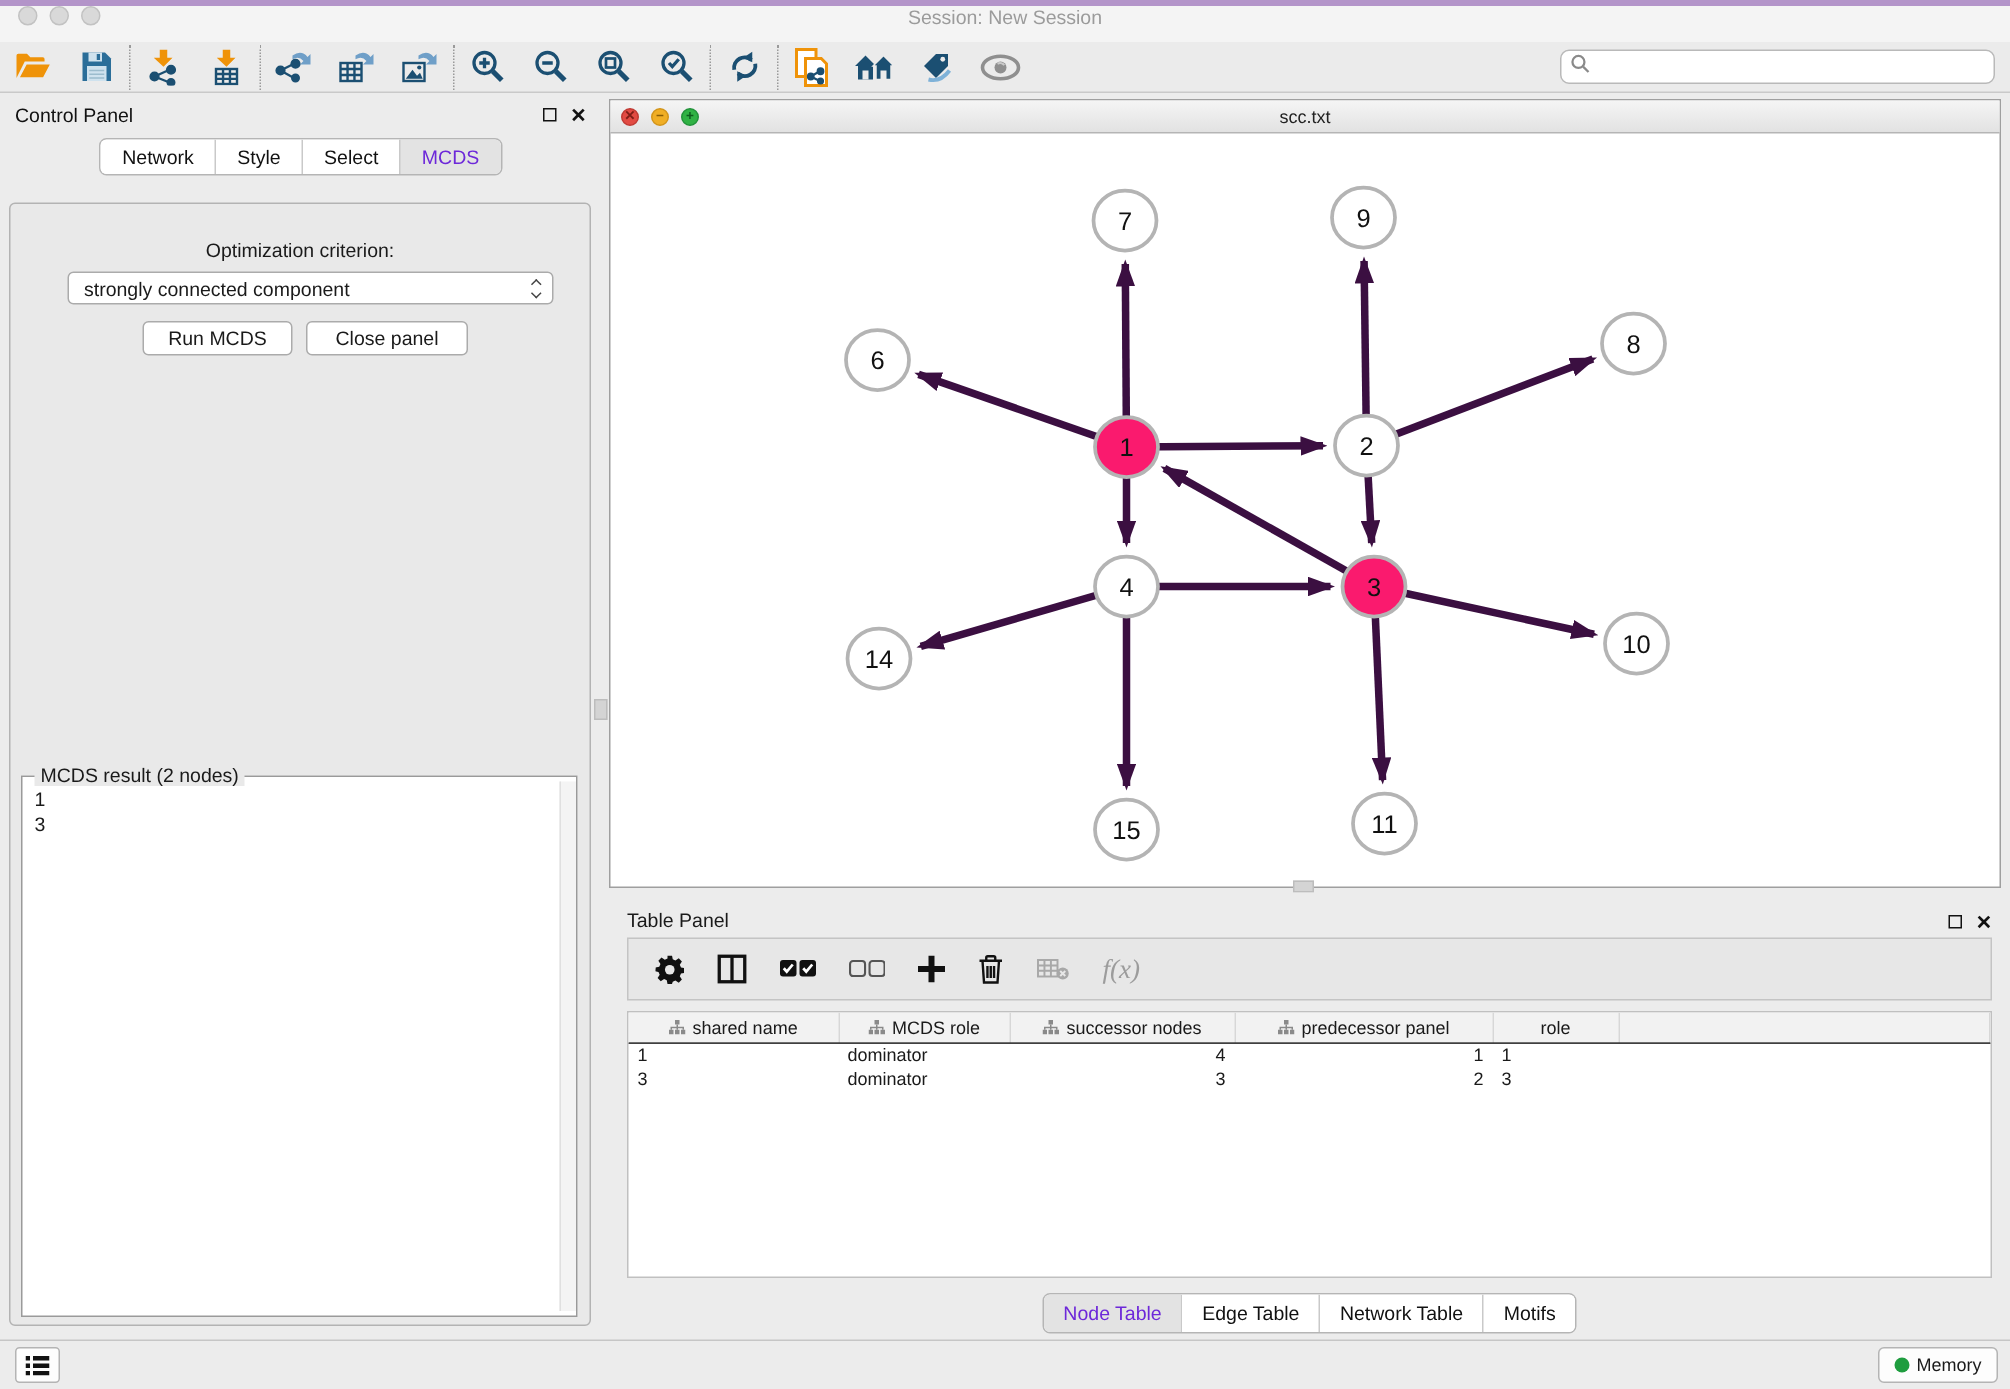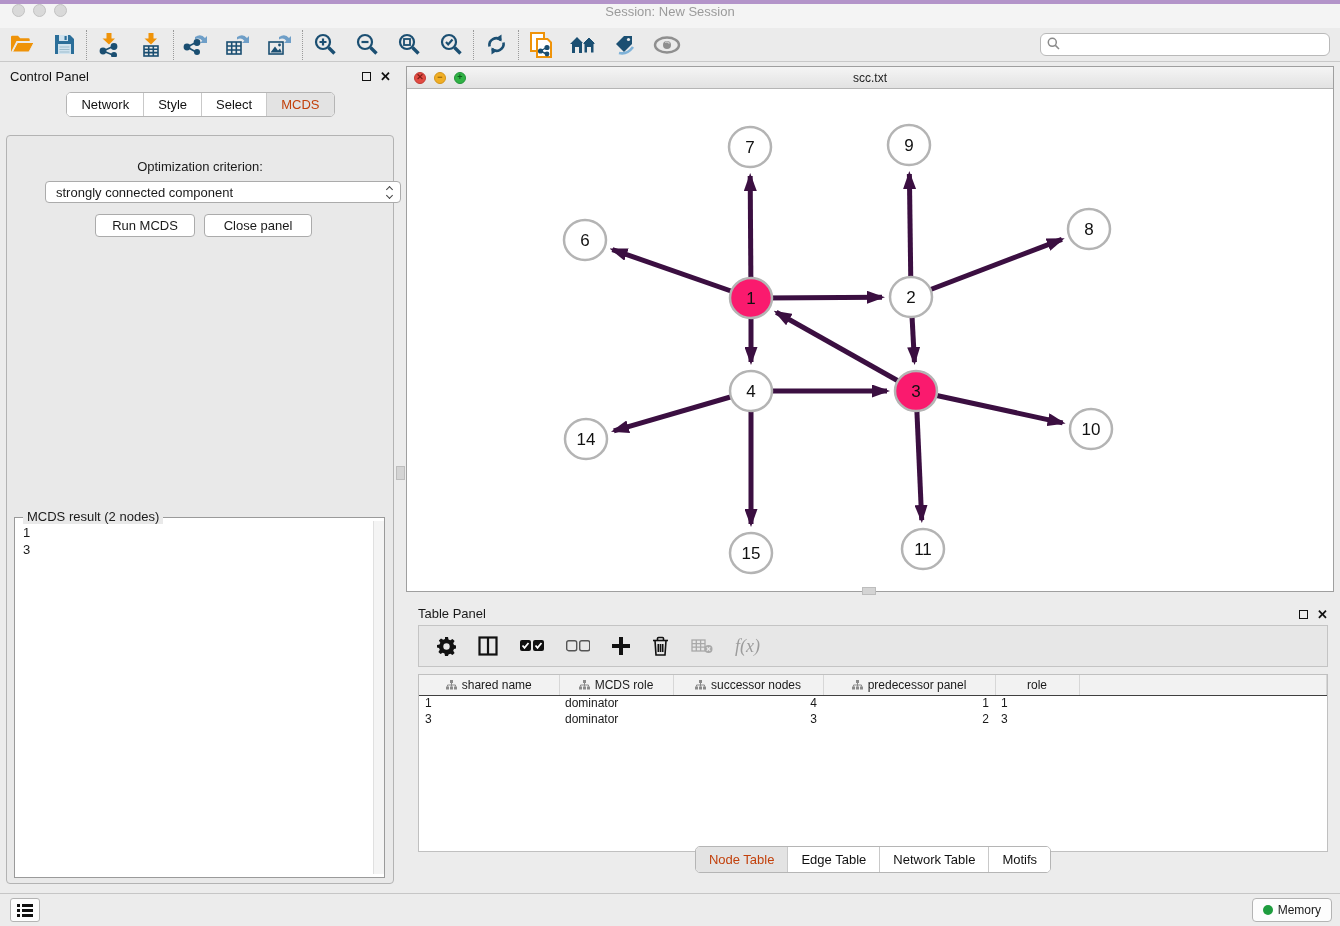--- a/index.html
+++ b/index.html
@@ -35,25 +35,25 @@
   #cp-header { display:flex; align-items:center; height:28px; padding:0 10px; }
   #cp-title { font-size:13px; color:#111; }
   .panel-icons { margin-left:auto; display:flex; gap:9px; align-items:center; }
   .float-icon { width:9px; height:9px; border:1.6px solid #111; display:inline-block; }
   .close-icon { font-size:13px; font-weight:bold; color:#111; line-height:1; }
   #cp-tabs { position:relative; z-index:2; display:flex; justify-content:center; margin-top:2px; }
   .seg { display:flex; border:1px solid #b5b5b5; border-radius:5px; overflow:hidden; background:#fff; }
   .seg-tab { padding:4px 14px; font-size:13px; background:#fff; color:#111;
     border-left:1px solid #c9c9c9; white-space:nowrap; }
   .seg-tab:first-child { border-left:none; }
-  .seg-tab.sel { background:#e3e3e3; color:#c2410c; }
+  .seg-tab.sel { background:#e3e3e3; color:#6d28d9; }
   #cp-body { position:absolute; left:6px; right:7px; top:73px; bottom:9px;
     background:#e9e9e9; border:1px solid #b3b3b3; border-radius:4px; }
   #opt-label { text-align:center; font-size:13px; margin-top:23px; }
-  #opt-select { position:absolute; left:38px; top:45px; width:356px; height:22px; background:#fff;
+  #opt-select { position:absolute; left:38px; top:45px; width:324px; height:22px; background:#fff;
     border:1px solid #ababab; border-radius:4px; font-size:13px; display:flex; align-items:center;
     padding-left:10px; }
   .stepper { margin-left:auto; margin-right:8px; display:flex; flex-direction:column; gap:1px; }
   .stepper i { border:solid #444; border-width:0 1.5px 1.5px 0; padding:2px; display:inline-block; }
   .step-up { transform:rotate(-135deg); } .step-down { transform:rotate(45deg); }
   .cp-btn { position:absolute; top:78px; height:23px; background:#fff; border:1px solid #ababab;
     border-radius:4px; font-size:13px; display:flex; align-items:center; justify-content:center; }
   #run-btn { left:88px; width:100px;text-align:right; }
   #close-panel-btn { left:197px; width:108px; }
   #result-box { position:absolute; left:7px; right:8px; top:381px; bottom:5px;
@@ -91,21 +91,21 @@
   .tp-icon { display:flex; align-items:center; justify-content:center; }
   #fx-label { font-family:"Liberation Serif", serif; font-style:italic; font-size:18px; color:#9c9c9c; }
   #tp-table { position:absolute; left:12px; right:12px; top:79px; bottom:41px; background:#fff;
     border:1px solid #c0c0c0; overflow:hidden; }
   table { border-collapse:collapse; width:100%; table-layout:fixed; }
   th { background:#f2f2f2; border-right:1px solid #d7d7d7; border-bottom:1px solid #404040;
     font-size:12px; font-weight:normal; height:20px; text-align:center; }
   th .th-inner { display:flex; align-items:center; justify-content:center; gap:5px; }
   td { font-size:12px; height:16px; padding:0 6px; white-space:nowrap; }
   td.num { text-align:right; }
-  #tp-tabs { position:absolute; left:0; right:0; bottom:20px; display:flex; justify-content:center;margin-top:20px; }
+  #tp-tabs { position:absolute; left:0; right:0; bottom:4px; display:flex; justify-content:center;margin-top:20px; }
   #tp-tabs .seg-tab { padding:5px 13px; }
 
   
   #statusbar { left:0; top:893px; width:1340px; height:33px; background:#ececec;
     border-top:1px solid #c6c6c6; display:flex; align-items:center; }
   #list-btn { margin-left:10px; width:30px; height:24px; background:#fdfdfd;
     border:1px solid #b4b4b4; border-radius:3px; display:flex; align-items:center; justify-content:center; }
   #memory-btn { margin-left:auto; margin-right:8px; height:24px; background:#fdfdfd;
     border:1px solid #b4b4b4; border-radius:4px; display:flex; align-items:center; gap:5px;
     padding:0 10px; font-size:12px; }

